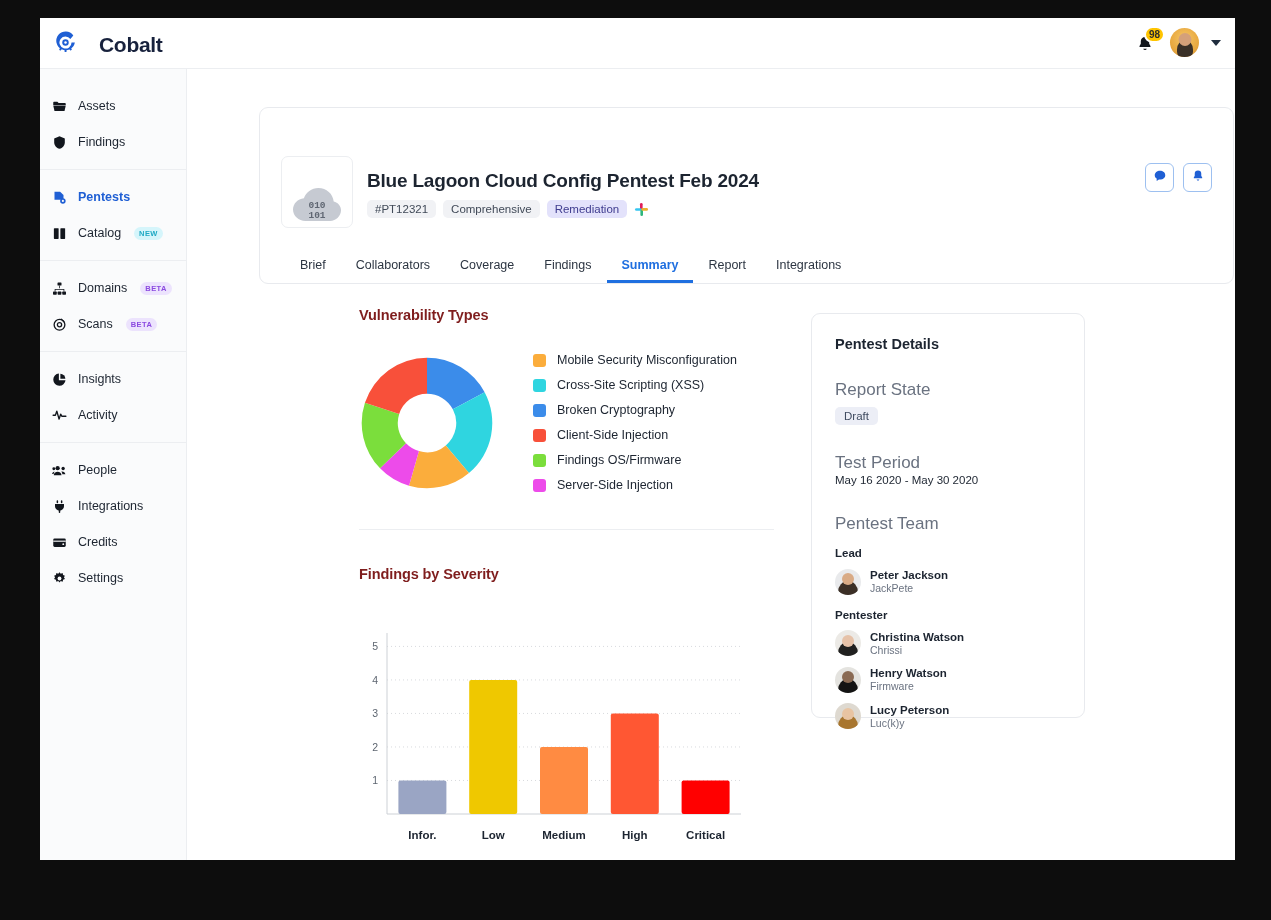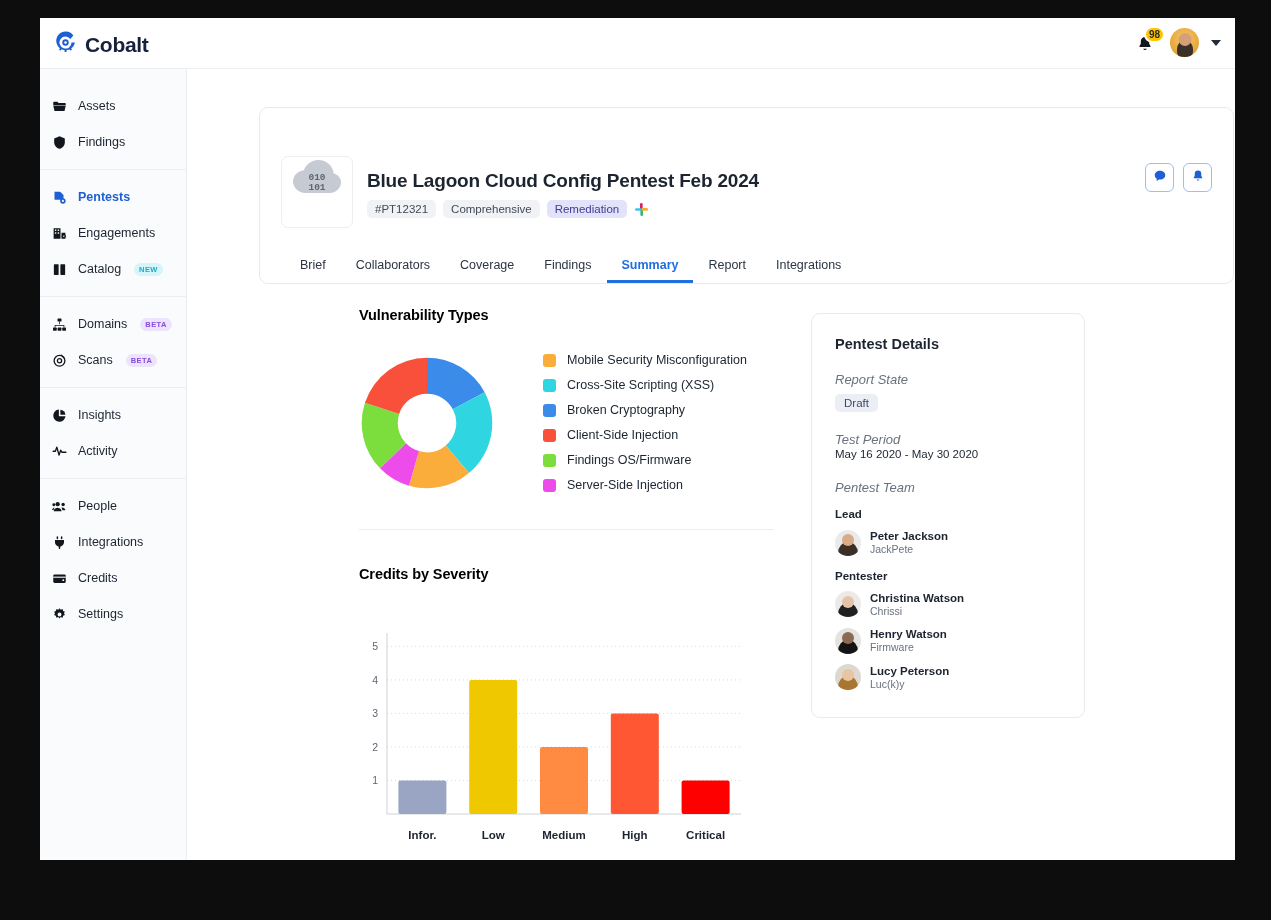--- a/index.html
+++ b/index.html
@@ -36,21 +36,21 @@
 
   
   .topbar {
     position: absolute; left: 0; top: 0;
     width: 1195px; height: 51px;
     background: #ffffff;
     border-bottom: 1px solid #eceef1;
   }
   .logo-wrap {
     position: absolute; left: 13px; top: 12px;
-    display: flex; align-items: center; gap: 7px;
+    display: flex; align-items: center; gap: 21px;
   }
   .logo-text {
     font-size: 21px; font-weight: bold; color: #17213c;
     letter-spacing: -0.3px;
   }
   .topbar-right {
     position: absolute; right: 14px; top: 10px;
     display: flex; align-items: center; gap: 12px;
   }
   .bell-btn { position: relative; width: 26px; height: 28px;
@@ -129,21 +129,21 @@
     width: 975px; height: 177px;
     background: #ffffff;
     border: 1px solid #e8eaee;
     border-radius: 9px;
   }
   .pt-thumb {
     position: absolute; left: 21px; top: 48px;
     width: 72px; height: 72px;
     background: #ffffff; border: 1px solid #eceef1;
     border-radius: 7px;
-    display: flex; align-items: flex-start; justify-content: center;
+    display: flex; align-items: flex-end; justify-content: center;
   }
   .pt-title {
     position: absolute; left: 107px; top: 62px;
     font-size: 19px; font-weight: bold; color: #1c2430;
     letter-spacing: -0.2px; white-space: nowrap;
   }
   .pt-badges {
     position: absolute; left: 107px; top: 92px;
     display: flex; align-items: center; gap: 7px;
   }
@@ -178,25 +178,25 @@
     color: #1f6fe0; font-weight: bold;
     box-shadow: inset 0 -3px 0 0 #1f6fe0;
   }
 
   
   .chart-col {
     position: absolute; left: 172px; top: 238px;
     width: 420px;
   }
   .chart-title {
-    font-size: 14.5px; font-weight: bold; color: #000000;
+    font-size: 14.5px; font-weight: bold; color: #7f1d1d;
     letter-spacing: -0.1px;
   }
   .donut-row {
-    display: flex; align-items: center; gap: 48px;
+    display: flex; align-items: center; gap: 38px;
     margin-top: 30px;
   }
   .donut { width: 136px; height: 136px; flex: 0 0 136px; }
   .legend { display: flex; flex-direction: column; gap: 11px; }
   .legend-item { display: flex; align-items: center; gap: 11px; }
   .legend-sw { width: 13px; height: 13px; border-radius: 3px; flex: 0 0 13px; }
   .legend-lb { font-size: 12.5px; color: #1c2430; font-weight: 500; white-space: nowrap; }
 
   .divider {
     margin-top: 37px; width: 415px; height: 1px; background: #eceef1;
@@ -214,21 +214,21 @@
   .details {
     position: absolute; left: 624px; top: 244px;
     width: 274px; height: 405px;
     background: #ffffff;
     border: 1px solid #e8eaee;
     border-radius: 9px;
     padding: 22px 23px;
   }
   .det-title { font-size: 14.5px; font-weight: bold; color: #1c2430; }
   .det-label {
-    font-size: 13px; color: #6a7280; margin-top: 20px; font-style: italic;
+    font-size: 17px; color: #6a7280; margin-top: 28px;
   }
   .det-draft {
     display: inline-block; margin-top: 7px;
     font-size: 11.5px; color: #3f4b60;
     background: #eceef6; border-radius: 5px; padding: 3px 9px;
   }
   .det-val { font-size: 11.5px; color: #1c2430; margin-top: 1px; }
   .det-role {
     font-size: 11.5px; font-weight: bold; color: #1c2430; margin-top: 13px;
   }
@@ -318,35 +318,20 @@
                 <path d="M4 2.6h9l5.4 5.4v7.4H4z"></path>
                 <circle cx="17.4" cy="17.4" r="4.4"></circle>
                 <circle cx="17.4" cy="17.4" r="1.7" fill="#fafbfc"></circle>
               </svg>
             </span>
             <span>Pentests</span>
           </div>
           <div class="nav-item">
             <span class="nav-ico">
               <svg width="15" height="15" viewBox="0 0 24 24" fill="#12161d">
-                <path d="M2.6 3.4h11v17h-11z"></path>
-                <rect x="4.6" y="5.6" width="2.3" height="2.3" fill="#fafbfc"></rect>
-                <rect x="9.1" y="5.6" width="2.3" height="2.3" fill="#fafbfc"></rect>
-                <rect x="4.6" y="10.1" width="2.3" height="2.3" fill="#fafbfc"></rect>
-                <rect x="9.1" y="10.1" width="2.3" height="2.3" fill="#fafbfc"></rect>
-                <path d="M15.2 10.6h6.2v9.8h-6.2z"></path>
-                <circle cx="18.9" cy="16.4" r="3.3"></circle>
-                <circle cx="18.9" cy="16.4" r="1.2" fill="#fafbfc"></circle>
-              </svg>
-            </span>
-            <span>Engagements</span>
-          </div>
-          <div class="nav-item">
-            <span class="nav-ico">
-              <svg width="15" height="15" viewBox="0 0 24 24" fill="#12161d">
                 <rect x="3" y="3.4" width="7.6" height="17.2" rx="1"></rect>
                 <rect x="13.4" y="3.4" width="7.6" height="17.2" rx="1"></rect>
               </svg>
             </span>
             <span>Catalog</span>
             <span class="pill pill-new">NEW</span>
           </div>
         </div>
         <div class="nav-group">
           <div class="nav-item">
@@ -533,21 +518,21 @@
               <div class="legend-item">
                 <span class="legend-sw" style="background: rgb(237, 75, 234);"></span>
                 <span class="legend-lb">Server-Side Injection</span>
               </div>
             </div>
         </div>
 
         <div class="divider"></div>
 
         <div class="bars-block">
-          <div class="chart-title">Credits by Severity</div>
+          <div class="chart-title">Findings by Severity</div>
           <div class="bars-wrap">
             <svg class="bars-svg" width="390" height="225" viewBox="0 0 390 225" id="bars">
                 <line x1="28" y1="153.48148148148147" x2="382" y2="153.48148148148147" stroke="#d8dade" stroke-width="1" stroke-dasharray="1 3"></line>
                 <text x="19" y="157.48148148148147" text-anchor="end" font-family="&quot;Liberation Sans&quot;, sans-serif" font-size="10.5" fill="#5e6671">1</text>
                 <line x1="28" y1="119.96296296296296" x2="382" y2="119.96296296296296" stroke="#d8dade" stroke-width="1" stroke-dasharray="1 3"></line>
                 <text x="19" y="123.96296296296296" text-anchor="end" font-family="&quot;Liberation Sans&quot;, sans-serif" font-size="10.5" fill="#5e6671">2</text>
                 <line x1="28" y1="86.44444444444446" x2="382" y2="86.44444444444446" stroke="#d8dade" stroke-width="1" stroke-dasharray="1 3"></line>
                 <text x="19" y="90.44444444444446" text-anchor="end" font-family="&quot;Liberation Sans&quot;, sans-serif" font-size="10.5" fill="#5e6671">3</text>
                 <line x1="28" y1="52.925925925925924" x2="382" y2="52.925925925925924" stroke="#d8dade" stroke-width="1" stroke-dasharray="1 3"></line>
                 <text x="19" y="56.925925925925924" text-anchor="end" font-family="&quot;Liberation Sans&quot;, sans-serif" font-size="10.5" fill="#5e6671">4</text>

